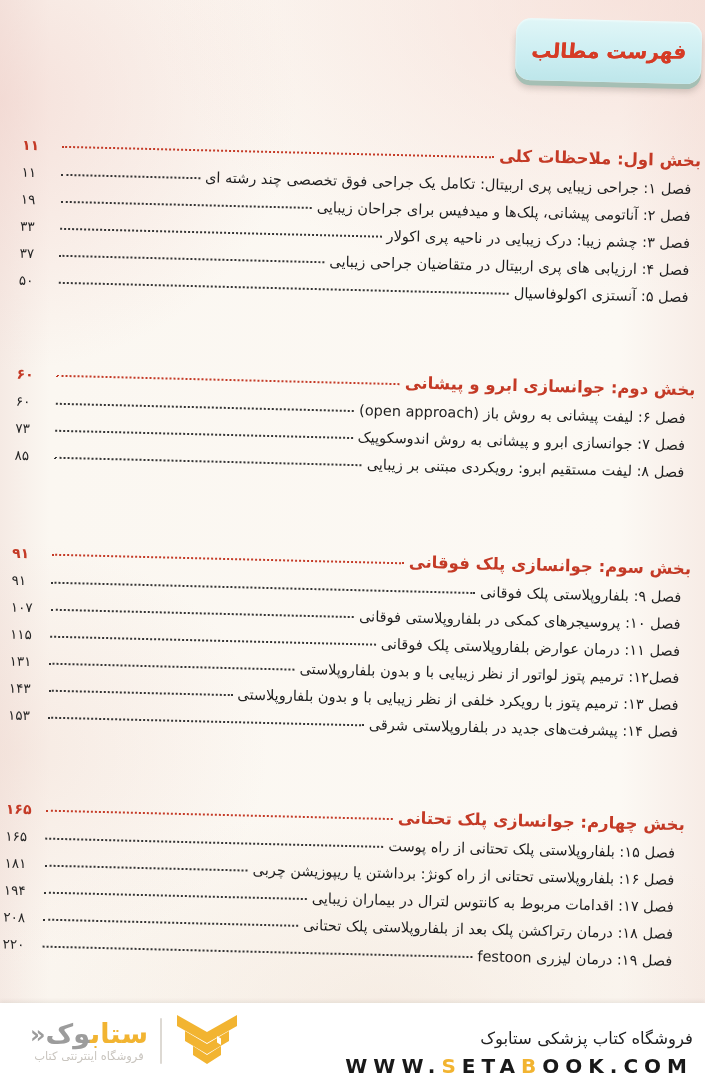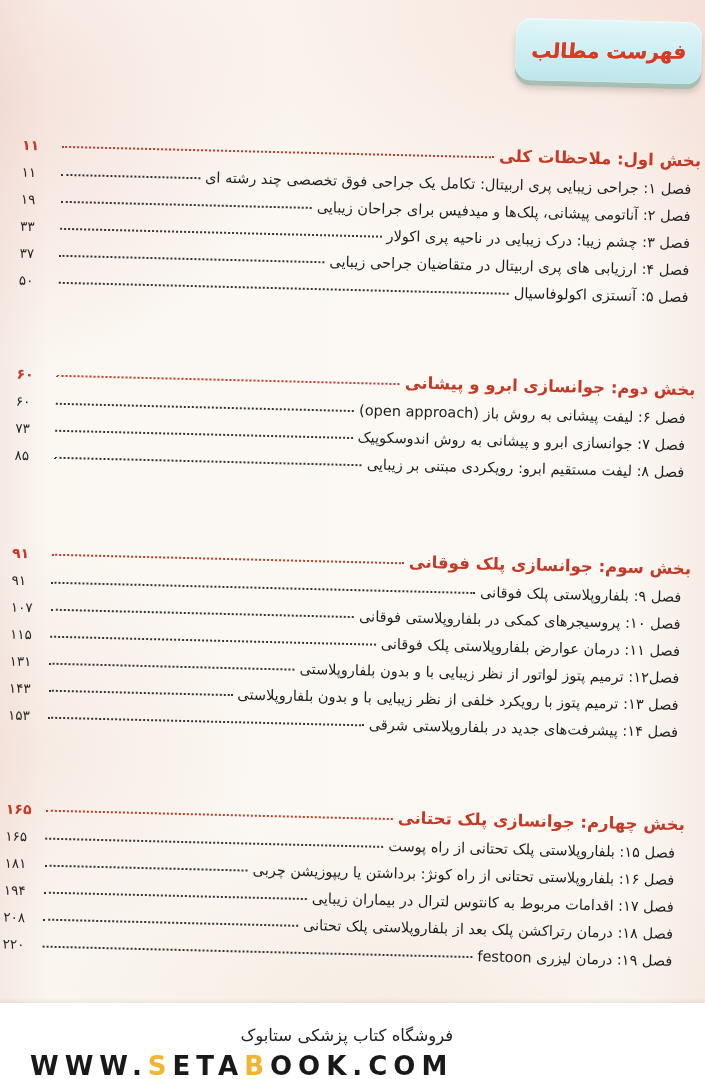--- a/index.html
+++ b/index.html
@@ -70,21 +70,21 @@
   .wordmark{direction:rtl;font-size:27px;font-weight:bold;letter-spacing:0;}
   .wm-yellow{color:#f2b431;}
   .wm-gray{color:#9c9c9c;}
   .wm-guillemet{color:#9c9c9c;font-size:24px;}
   .tagline{color:#c9c5bf;font-size:11.5px;margin-top:4px;direction:rtl;}
   .brand-divider{width:2px;height:46px;background:#ddd9d3;border-radius:1px;}
   .emblem{width:66px;height:54px;display:block;}
   .footer-text{text-align:right;padding-right:4px;}
   .store-line{direction:rtl;font-size:16.5px;color:#222;margin-bottom:6px;margin-top:24px;}
   .url-line{
-    font-size:26px;font-weight:bold;color:#191919;letter-spacing:6px;
+    font-size:20px;font-weight:bold;color:#191919;letter-spacing:6px;
     font-family:"DejaVu Sans", sans-serif;white-space:nowrap;
   }
   .url-accent{color:#f2b431;}
 </style>
 </head>
 <body>
 
 <div class="page">
 
   <div class="scan">
@@ -243,19 +243,34 @@
     <span class="title">فصل ۱۹: درمان لیزری festoon</span>
   </div>
 </div>
   </div>
 </div>
 
     </div>
   </div>
 
   <div class="footer">
+    <div class="brand">
+      <div class="wordmark-block">
+        <div class="wordmark">
+          <span class="wm-yellow">ستاب</span><span class="wm-gray">وک</span><span class="wm-guillemet">«</span>
+        </div>
+        <div class="tagline">فروشگاه اینترنتی کتاب</div>
+      </div>
+      <div class="brand-divider"></div>
+      <svg class="emblem" viewBox="0 0 66 54" xmlns="http://www.w3.org/2000/svg">
+        <path d="M3 1 L33 18 L63 1 L63 12 L33 29 L3 12 Z" fill="#f2b431"></path>
+        <path d="M11 17 L33 30 L55 17 L55 27 L33 40 L11 27 Z" fill="#f2b431"></path>
+        <path d="M43 22 L47 24.5 L47 31 L43 28.5 Z" fill="#ffffff"></path>
+        <path d="M19 32 L33 41 L47 32 L47 41 L33 50 L19 41 Z" fill="#f2b431"></path>
+      </svg>
+    </div>
     <div class="footer-text">
       <div class="store-line">فروشگاه کتاب پزشکی ستابوک</div>
       <div class="url-line"><span>WWW.</span><span class="url-accent">S</span><span>ETA</span><span class="url-accent">B</span><span>OOK.COM</span></div>
     </div>
   </div>
 
 </div>
 
 </body></html>

